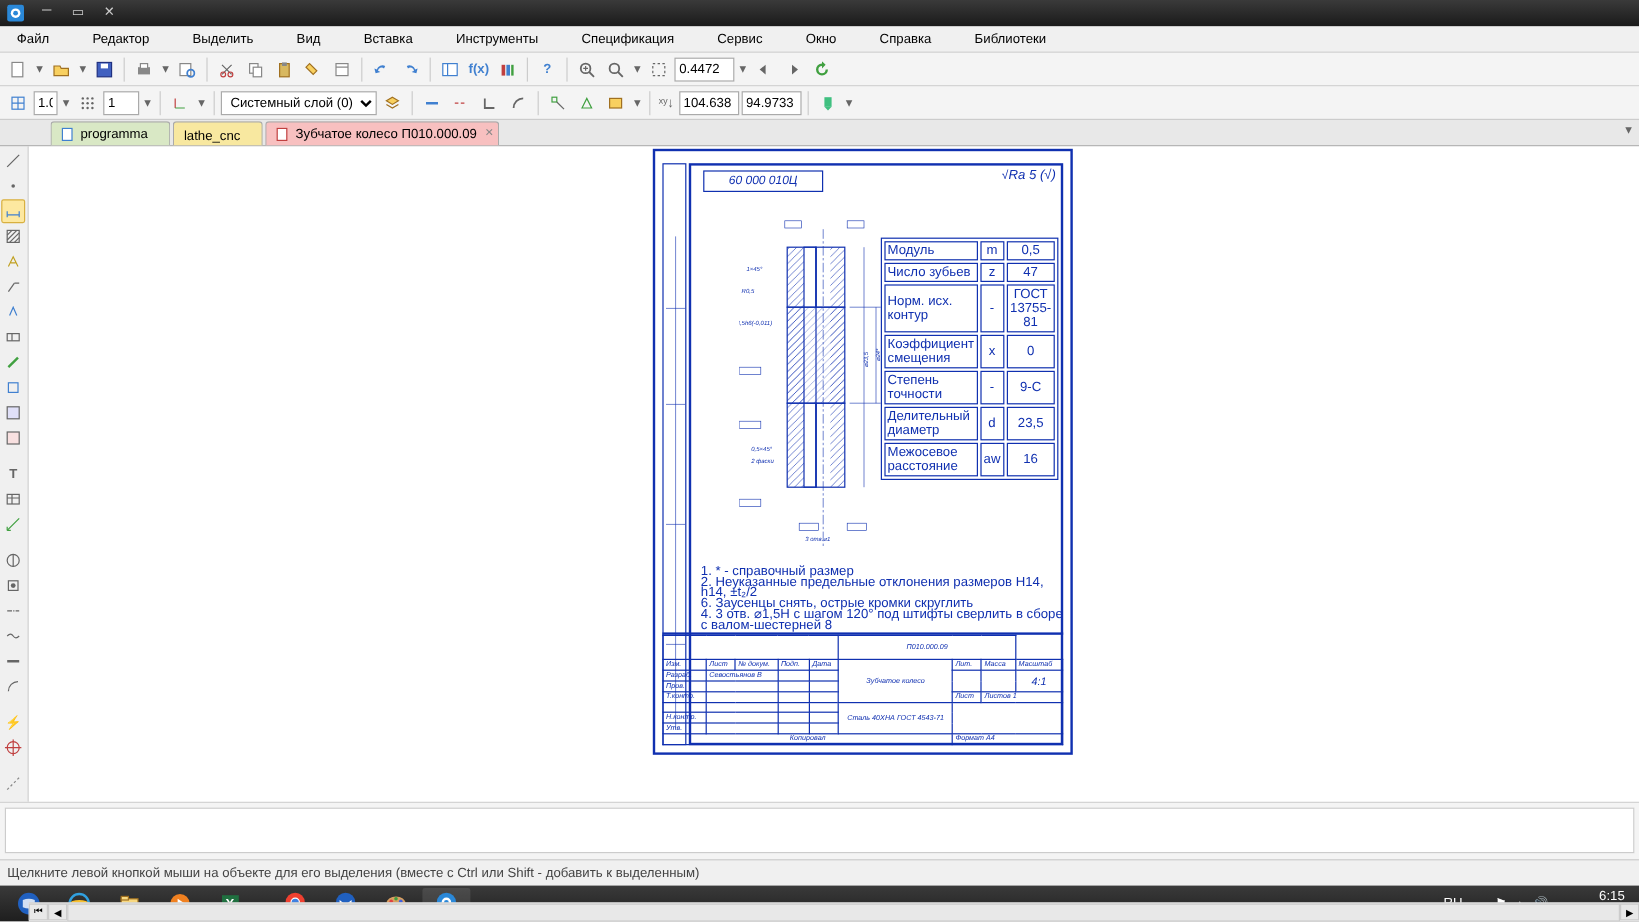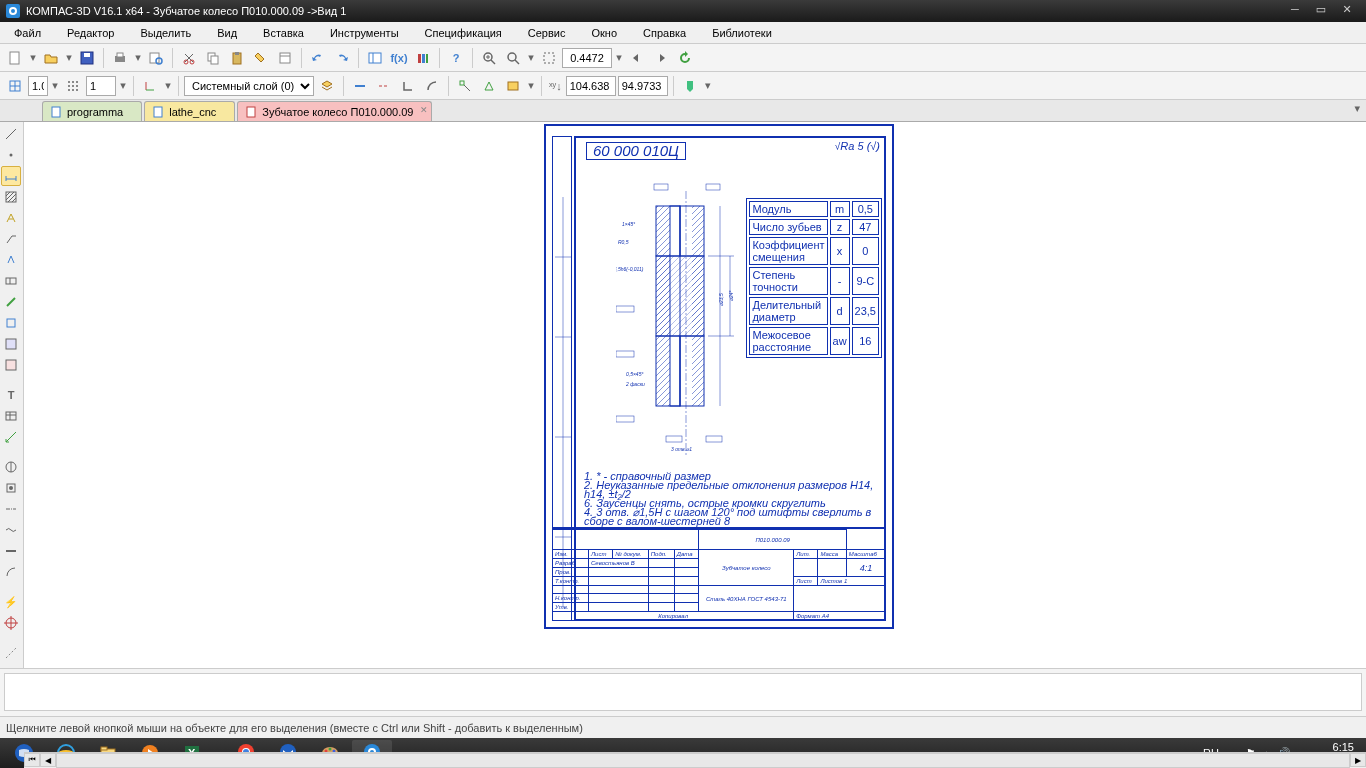--- a/index.html
+++ b/index.html
@@ -1,31 +1,31 @@
 <!DOCTYPE html>
 <html><head>
 <meta charset="utf-8">
 <style>
 * { margin: 0; padding: 0; box-sizing: border-box; font-family: "Segoe UI", Tahoma, sans-serif; font-size: 11px; }
 html, body { width: 1366px; height: 768px; overflow: hidden; background: #e8e8e8; }
 .titlebar { height: 22px; background: linear-gradient(#3a3a3a, #1a1a1a); color: #fff; display: flex; align-items: center; padding: 0 6px; }
 .titlebar .icon { width: 14px; height: 14px; background: #2a88d8; border-radius: 2px; margin-right: 6px; display:flex;align-items:center;justify-content:center;}
 .titlebar .title { flex: 1; }
 .titlebar .winbtn { width: 26px; height: 16px; text-align: center; cursor: pointer; color:#ccc;}
-.menubar { height: 22px; background: #f0f0f0; display: flex; align-items: center; padding: 0 6px; gap: 10px; border-bottom: 1px solid #ccc; }
+.menubar { height: 22px; background: #f0f0f0; display: flex; align-items: center; padding: 0 6px; gap: 20px; border-bottom: 1px solid #ccc; }
 .menubar .menuitem { padding: 2px 8px; cursor: pointer; }
 .toolbar { height: 28px; background: #f4f4f4; display: flex; align-items: center; padding: 0 4px; gap: 2px; border-bottom: 1px solid #ccc; }
 .tbtn { width: 22px; height: 22px; display: inline-flex; align-items: center; justify-content: center; border: 1px solid transparent; cursor: pointer; border-radius:2px;}
 .tsep { width: 1px; height: 20px; background: #ccc; margin: 0 3px; }
 .tinput { height: 20px; border: 1px solid #aaa; padding: 0 3px; background:#fff; }
 .dd { width: 10px; text-align:center; cursor:pointer; color:#666; }
 .tabbar { height: 22px; background: #e8e8e8; display: flex; align-items: flex-end; padding-left: 42px; border-bottom: 1px solid #aaa; }
 .tab { height: 20px; padding: 2px 18px 2px 8px; border: 1px solid #aaa; border-bottom: none; margin-right: 2px; display:flex; align-items:center; gap:4px; cursor:pointer; position:relative; border-radius: 3px 3px 0 0;}
 .tab.t1 { background: #d9e8c5; }
-.tab.t2 { background: #f8e8a0; }
+.tab.t2 { background: #f8e8a0; flex-direction: column; }
 .tab.t3 { background: #f8c0c0; }
 .tab .closex { position:absolute; right:4px; top:3px; font-size:9px; color:#888;}
 .tabdd { position:absolute; right:6px; top:102px; cursor:pointer; color:#666;}
 .workarea { position: relative; height: calc(768px - 22px - 22px - 28px - 28px - 22px - 48px - 22px - 30px); display:flex; }
 .lefttoolbar { width: 24px; background: #f0f0f0; display:flex; flex-direction:column; gap:1px; padding:2px 1px; border-right:1px solid #ccc;}
 .ltbtn { width:20px; height:20px; display:flex; align-items:center; justify-content:center; cursor:pointer; border:1px solid transparent; border-radius:2px;}
 .ltbtn.sel { background:#fde8a0; border-color:#d8b040;}
 .canvas { flex:1; background:#fff; position:relative; overflow:hidden;}
 .scrollpanel { position:absolute; bottom:0; left:24px; right:0; height:16px; display:flex; background:#f0f0f0; border-top:1px solid #ccc;}
 .scrollpanel .nav { width:16px; height:14px; border:1px solid #ccc; background:#e8e8e8; cursor:pointer; display:flex;align-items:center;justify-content:center;font-size:8px;}
@@ -34,26 +34,26 @@
 .commandarea .cmd { width:100%; height:38px; border:1px solid #ccc; background:#fff;}
 .statusbar { height:22px; background:#f0f0f0; border-top:1px solid #ccc; display:flex; align-items:center; padding:0 6px; color:#444;}
 .taskbar { height:30px; background: linear-gradient(#3a3a3a,#1e1e1e); display:flex; align-items:center; padding:0 4px; gap:2px;}
 .taskbtn { width:40px; height:26px; display:flex; align-items:center; justify-content:center; cursor:pointer; border-radius:2px;}
 .tray { margin-left:auto; display:flex; align-items:center; gap:8px; color:#fff; padding-right:8px;}
 .tray .clock { text-align:right; font-size:10px; line-height:11px;}
 
 .sheet { position:absolute; left:520px; top:2px; width:350px; height:505px; border:2px solid #1030b0; background:#fff;}
 .sheet .frame { position:absolute; inset:10px 6px 6px 28px; border:2px solid #1030b0;}
 .sheet .leftmargin { position:absolute; left:6px; top:10px; width:20px; bottom:6px; border:1px solid #1030b0;}
-.sheet .topbox { position:absolute; left:40px; top:16px; width:100px; height:18px; border:1px solid #1030b0; text-align:center; font-style:italic; font-size:15px; color:#1030b0; line-height:16px;}
+.sheet .topbox { position:absolute; left:40px; top:16px; width:100px; height:18px; border:1px solid #1030b0; text-align:center; font-style:italic; font-size:10px; color:#1030b0; line-height:16px;}
 .sheet .ra { position:absolute; right:12px; top:14px; font-style:italic; color:#1030b0; font-size:10px;text-align:right;}
 .sheet .paramtable { position:absolute; right:10px; top:72px; width:135px; border:1px solid #1030b0; font-size:6px;}
 .sheet .paramtable td { border:1px solid #1030b0; padding:1px 2px; color:#1030b0; text-align:center;}
 .sheet .paramtable td:first-child { text-align:left; width:70px;}
-.sheet .notes { position:absolute; left:38px; top:346px; font-size:6px; color:#1030b0; font-style:italic; line-height:9px;}
+.sheet .notes { position:absolute; left:38px; top:346px; font-size:6px; color:#1030b0; line-height:9px;}
 .sheet .tb { position:absolute; right:6px; bottom:6px; left:6px; height:94px; border-top:2px solid #1030b0;}
 .sheet .tb .tbl { width:100%; height:100%; border-collapse:collapse;}
 .sheet .tb .tbl td { border:1px solid #1030b0; font-size:6px; color:#1030b0; padding:1px 2px; font-style:italic;}
 .sheet .dnum { font-size:12px; text-align:center; font-style:italic;}
 .sheet .dname { font-size:11px; text-align:center; font-style:italic;}
 .sheet .dmat { font-size:8px; text-align:center; font-style:italic;}
 .sheet .gearbody { position:absolute; left:70px; top:50px; width:115px; height:290px;}
 .sheet svg { position:absolute; }
 .svgline { stroke:#1030b0; stroke-width:1; fill:none;}
 .svgthin { stroke:#1030b0; stroke-width:0.5; fill:none;}
@@ -62,21 +62,20 @@
 </head>
 <body>
 
 <div class="titlebar">
   <div class="icon">
       <svg width="10" height="10">
         <circle cx="5" cy="5" r="4" fill="#fff"></circle>
         <circle cx="5" cy="5" r="2" fill="#2a88d8"></circle>
       </svg>
     </div>
-  <div class="title">КОМПАС-3D V16.1 x64 - Зубчатое колесо П010.000.09 -&gt;Вид 1</div>
   <div class="winbtn">─</div>
   <div class="winbtn">▭</div>
   <div class="winbtn">✕</div>
 </div>
 
 <div class="menubar">
   <div class="menuitem">Файл</div>
   <div class="menuitem">Редактор</div>
   <div class="menuitem">Выделить</div>
   <div class="menuitem">Вид</div>
@@ -195,21 +194,21 @@
         <circle cx="6" cy="6" r="4" fill="none" stroke="#666" stroke-width="1.5"></circle>
         <line x1="9" y1="9" x2="13" y2="13" stroke="#666" stroke-width="1.5"></line>
       </svg>
     </div>
     <div class="dd">▾</div>
   <div class="tbtn">
       <svg width="14" height="14">
         <rect x="2" y="2" width="10" height="10" fill="none" stroke="#666" stroke-dasharray="2"></rect>
       </svg>
     </div>
-  <input class="tinput" style="width: 50px; text-align: center;" value="0.4472">
+  <input class="tinput" style="width: 50px;" value="0.4472">
     <div class="dd">▾</div>
   <div class="tbtn">
       <svg width="14" height="14">
         <path d="M8 3l-5 4 5 4z" fill="#666"></path>
       </svg>
     </div>
   <div class="tbtn">
       <svg width="14" height="14">
         <path d="M6 3l5 4-5 4z" fill="#666"></path>
       </svg>
@@ -543,20 +542,25 @@
         <tbody>
             <tr>
               <td>Модуль</td>
               <td>m</td>
               <td>0,5</td>
             </tr>
         <tr>
               <td>Число зубьев</td>
               <td>z</td>
               <td>47</td>
+            </tr>
+        <tr>
+              <td>Норм. исх. контур</td>
+              <td>-</td>
+              <td>ГОСТ 13755-81</td>
             </tr>
         <tr>
               <td>Коэффициент смещения</td>
               <td>x</td>
               <td>0</td>
             </tr>
         <tr>
               <td>Степень точности</td>
               <td>-</td>
               <td>9-С</td>

